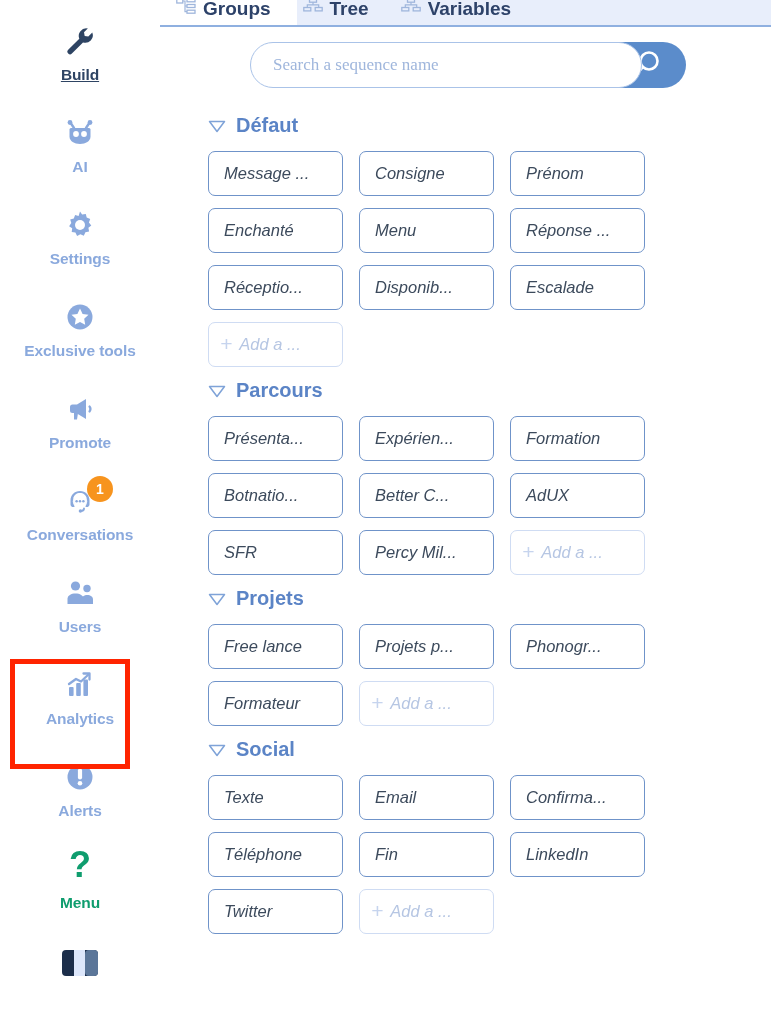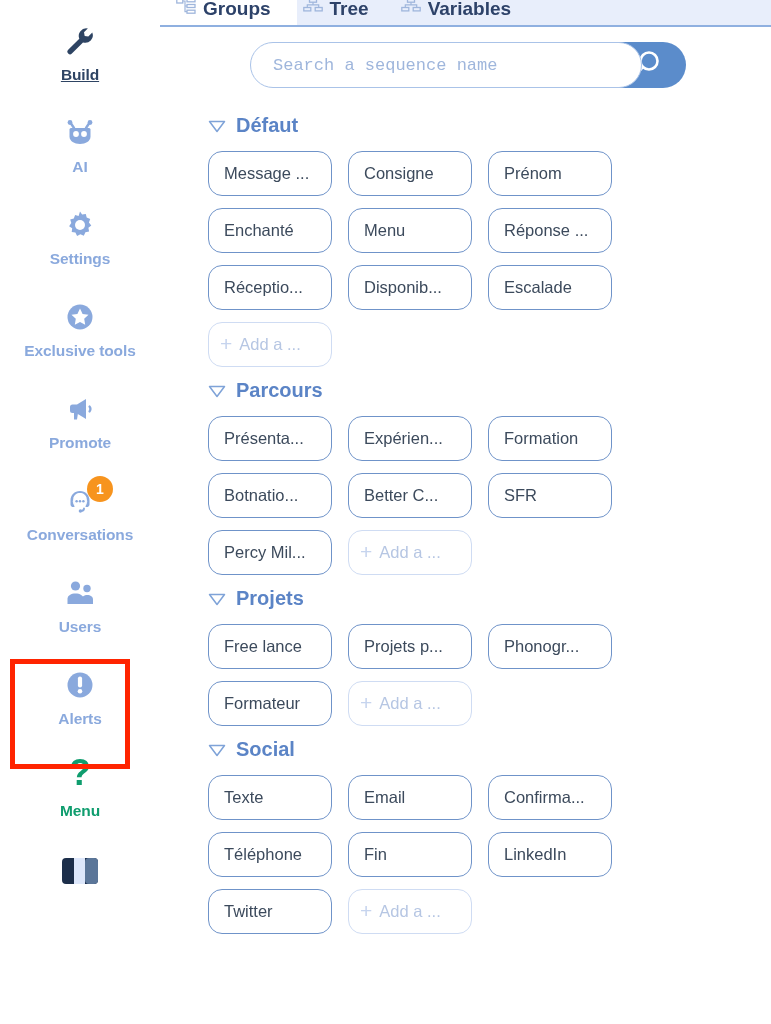--- a/index.html
+++ b/index.html
@@ -123,21 +123,21 @@
     width: 392px; height: 46px;
     border: 1.6px solid #aac3e8;
     border-radius: 23px;
     background: #ffffff;
     display: flex; align-items: center;
     padding-left: 22px;
     z-index: 2;
   }
   #search-input {
     border: none; outline: none;
-    font-family: Liberation Mono, monospace;
+    font-family: Liberation Serif, serif;
     font-size: 17px;
     color: #2e4463;
     background: transparent;
     width: 330px;
   }
   #search-input::placeholder { color: #9fb6dc; }
   #search-button {
     position: absolute; right: 0; top: 0;
     width: 105px; height: 46px;
     background: #5b8ccb;
@@ -164,31 +164,32 @@
     font-size: 20px; font-weight: bold;
     color: #5b84c6;
     letter-spacing: 0px;
   }
   .chip-grid {
     display: flex; flex-wrap: wrap;
     gap: 12px 16px;
     max-width: 540px;
   }
   .chip {
-    width: 124px; height: 45px;
+    width: 135px; height: 45px;
     border: 1.6px solid #6f93c9;
-    border-radius: 14px;
+    border-radius: 7px;
     background: #ffffff;
     display: flex; align-items: center;
     padding-left: 15px;
     font-size: 16.5px;
     color: #3c4a5c;
     cursor: pointer;
     overflow: hidden;
     white-space: nowrap;
+    font-style: italic;
   }
   .chip.add {
     border: 1.6px solid #cfdcf3;
     color: #b6c6e3;
     padding-left: 11px;
     gap: 7px;
   }
   .plus {
     font-size: 21px; line-height: 1;
     color: #c6d4ee; font-weight: 300;
@@ -271,20 +272,32 @@
         <div class="nav-item">
           <div class="nav-icon">
             <svg width="34" height="34" viewBox="0 0 34 34">
               <circle cx="12.5" cy="10" r="4.6" fill="#8aa9dd"></circle>
                 <path d="M4.5 28v-5.2c0-3.4 3.6-5.4 8-5.4s8 2 8 5.4V28z" fill="#8aa9dd"></path>
                 <circle cx="24" cy="12.5" r="3.7" fill="#8aa9dd"></circle>
                 <path d="M18.5 28v-4.5c0-2.8 2.8-4.4 5.8-4.4s5.7 1.6 5.7 4.4V28z" fill="#8aa9dd"></path>
             </svg>
           </div>
           <div class="nav-label">Users</div>
+        </div>
+        <div class="nav-item">
+          <div class="nav-icon">
+            <svg width="34" height="34" viewBox="0 0 34 34">
+              <rect x="6" y="19" width="4.6" height="9" rx="1" fill="#8aa9dd"></rect>
+                <rect x="13.2" y="15" width="4.6" height="13" rx="1" fill="#8aa9dd"></rect>
+                <rect x="20.4" y="11.5" width="4.6" height="16.5" rx="1" fill="#8aa9dd"></rect>
+                <path d="M6 16 L13 11 L18 13.5 L26 6" stroke="#8aa9dd" stroke-width="2.3" fill="none" stroke-linecap="round" stroke-linejoin="round"></path>
+                <path d="M20.5 5.5h6v6" stroke="#8aa9dd" stroke-width="2.3" fill="none" stroke-linecap="round" stroke-linejoin="round"></path>
+            </svg>
+          </div>
+          <div class="nav-label">Analytics</div>
         </div>
         <div class="nav-item">
           <div class="nav-icon">
             <svg width="34" height="34" viewBox="0 0 34 34">
               <circle cx="17" cy="17" r="12.5" fill="#8aa9dd"></circle>
                 <rect x="14.9" y="8.5" width="4.2" height="11" rx="2.1" fill="#ffffff"></rect>
                 <circle cx="17" cy="23.2" r="2.3" fill="#ffffff"></circle>
             </svg>
           </div>
           <div class="nav-label">Alerts</div>
@@ -388,20 +401,21 @@
                 <path d="M1.5 2.5 L16.5 2.5 L9 12.5 Z" fill="none" stroke="#7fa3d8" stroke-width="1.5" stroke-linejoin="round"></path>
             </svg>
             <span class="group-title">Parcours</span>
           </div>
           <div class="chip-grid">
             <div class="chip">Présenta...</div>
             <div class="chip">Expérien...</div>
             <div class="chip">Formation</div>
             <div class="chip">Botnatio...</div>
             <div class="chip">Better C...</div>
+            <div class="chip">AdUX</div>
             <div class="chip">SFR</div>
             <div class="chip">Percy Mil...</div>
             <div class="chip add">
               <span class="plus">+</span>
               <span>Add a ...</span>
             </div>
           </div>
         </div>
         <div class="group-block">
           <div class="group-header">

